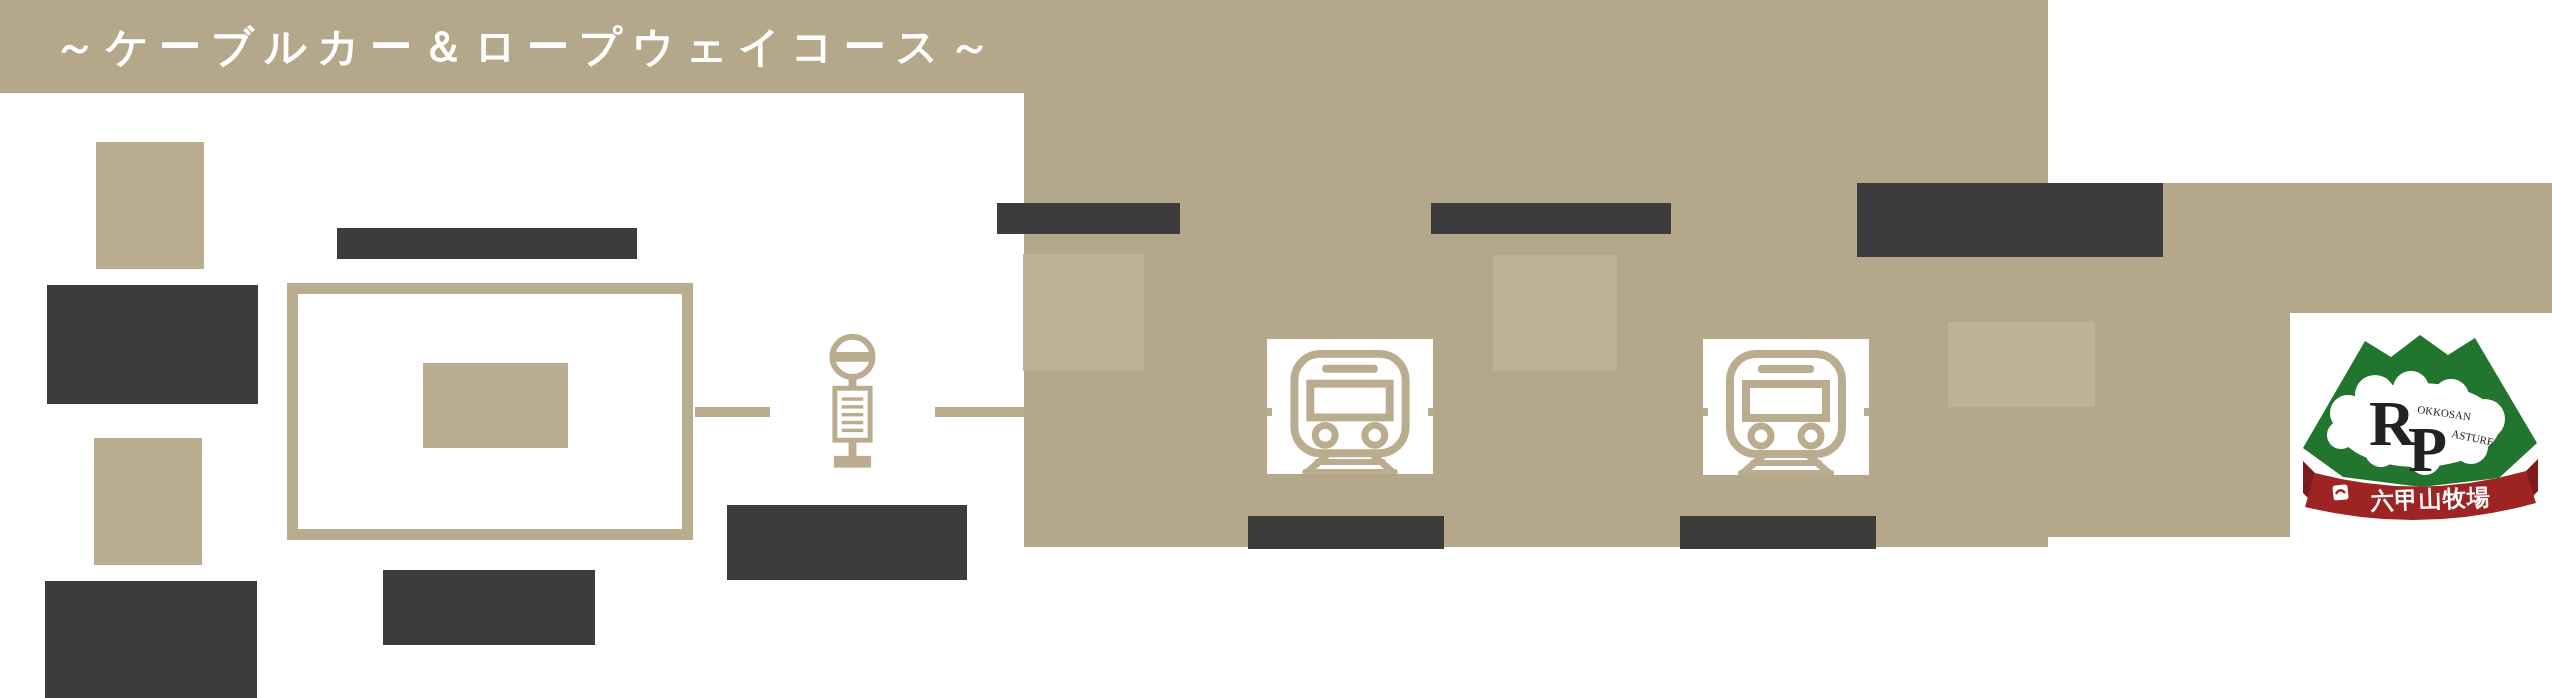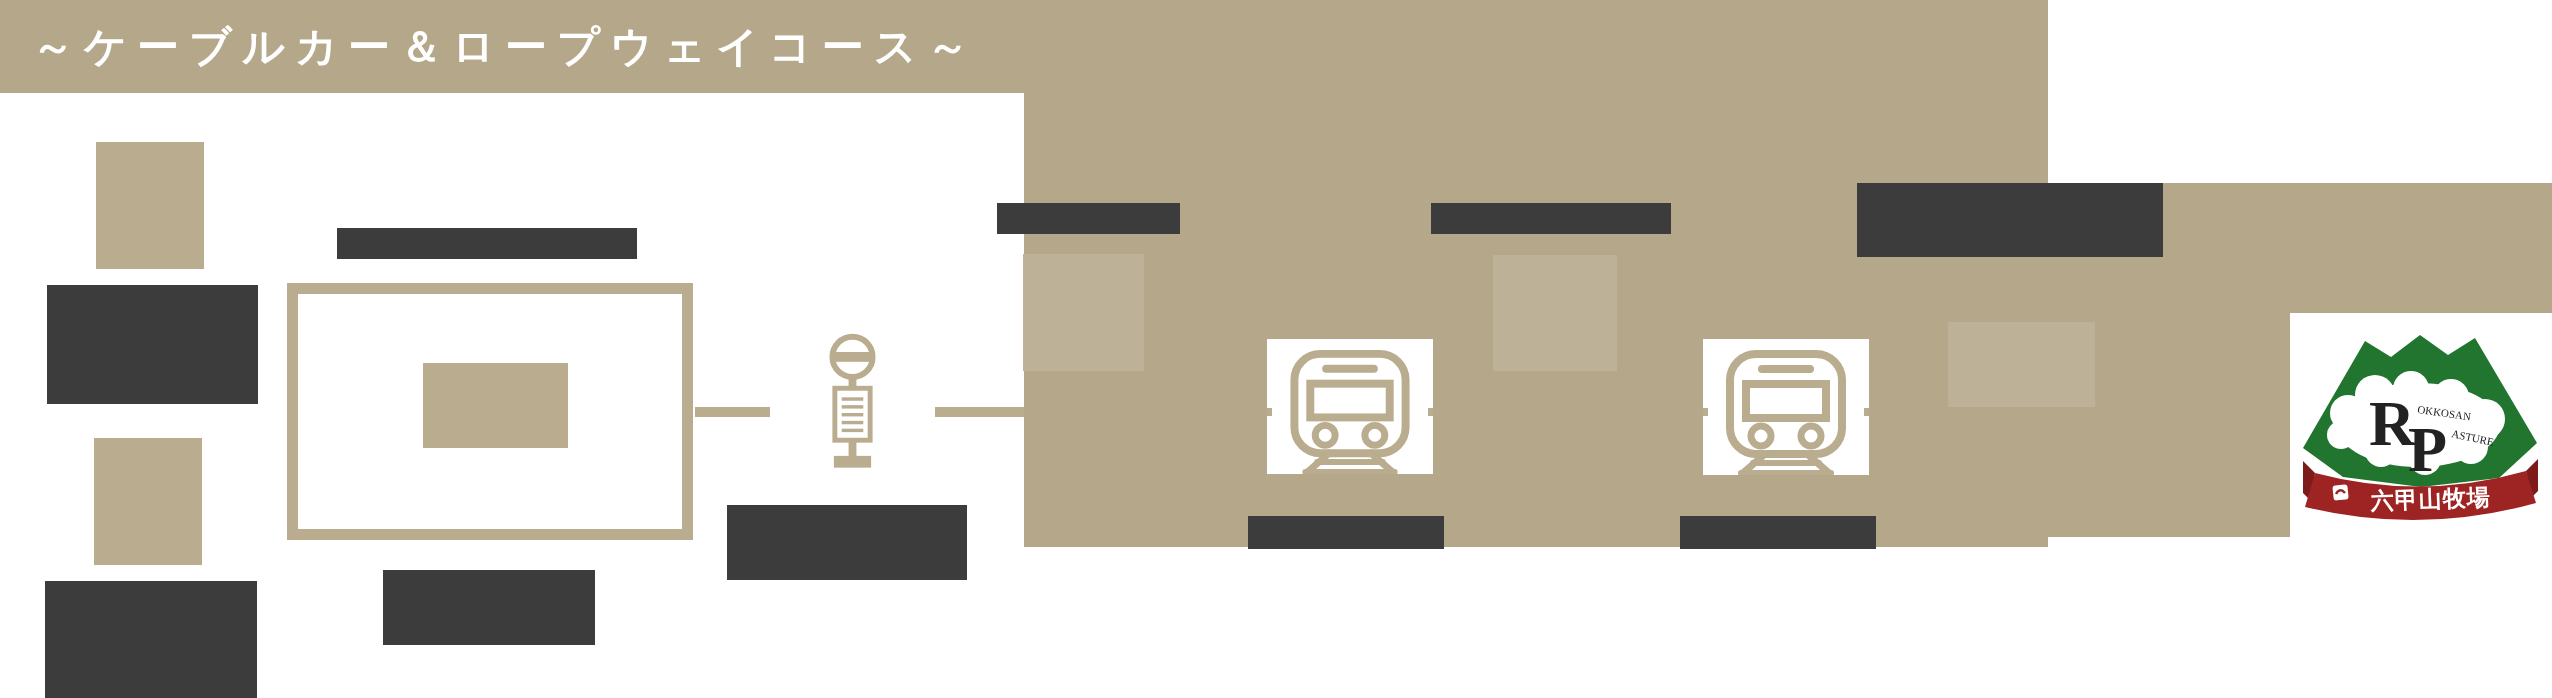--- a/index.html
+++ b/index.html
@@ -8,21 +8,21 @@
   .abs{position:absolute;}
   .beige{background:var(--beige,#b5a88a);}
   .beige2{background:var(--beige_alt,#b9ac8f);}
   .beigeL{background:var(--beige_light,#bdb197);}
   .dark{background:var(--dark,#3c3c3c);}
   .whitebg{background:var(--white,#ffffff);}
 
   
   .title-bar{left:0;top:0;width:1024px;height:93px;display:flex;align-items:center;}
   .title-bar span{color:#fff;font-size:42px;font-weight:bold;letter-spacing:10px;
-                  padding-left:32px;white-space:nowrap;}
+                  padding-left:54px;white-space:nowrap;}
 
   
   .region-main{left:1024px;top:0;width:1024px;height:547px;}
   .region-ext {left:2048px;top:183px;width:242px;height:354px;}
   .region-band{left:2290px;top:183px;width:262px;height:130px;}
 
   
   .lb1{left:96px;top:142px;width:108px;height:127px;}
   .ld1{left:47px;top:285px;width:211px;height:119px;}
   .lb2{left:94px;top:438px;width:108px;height:127px;}

